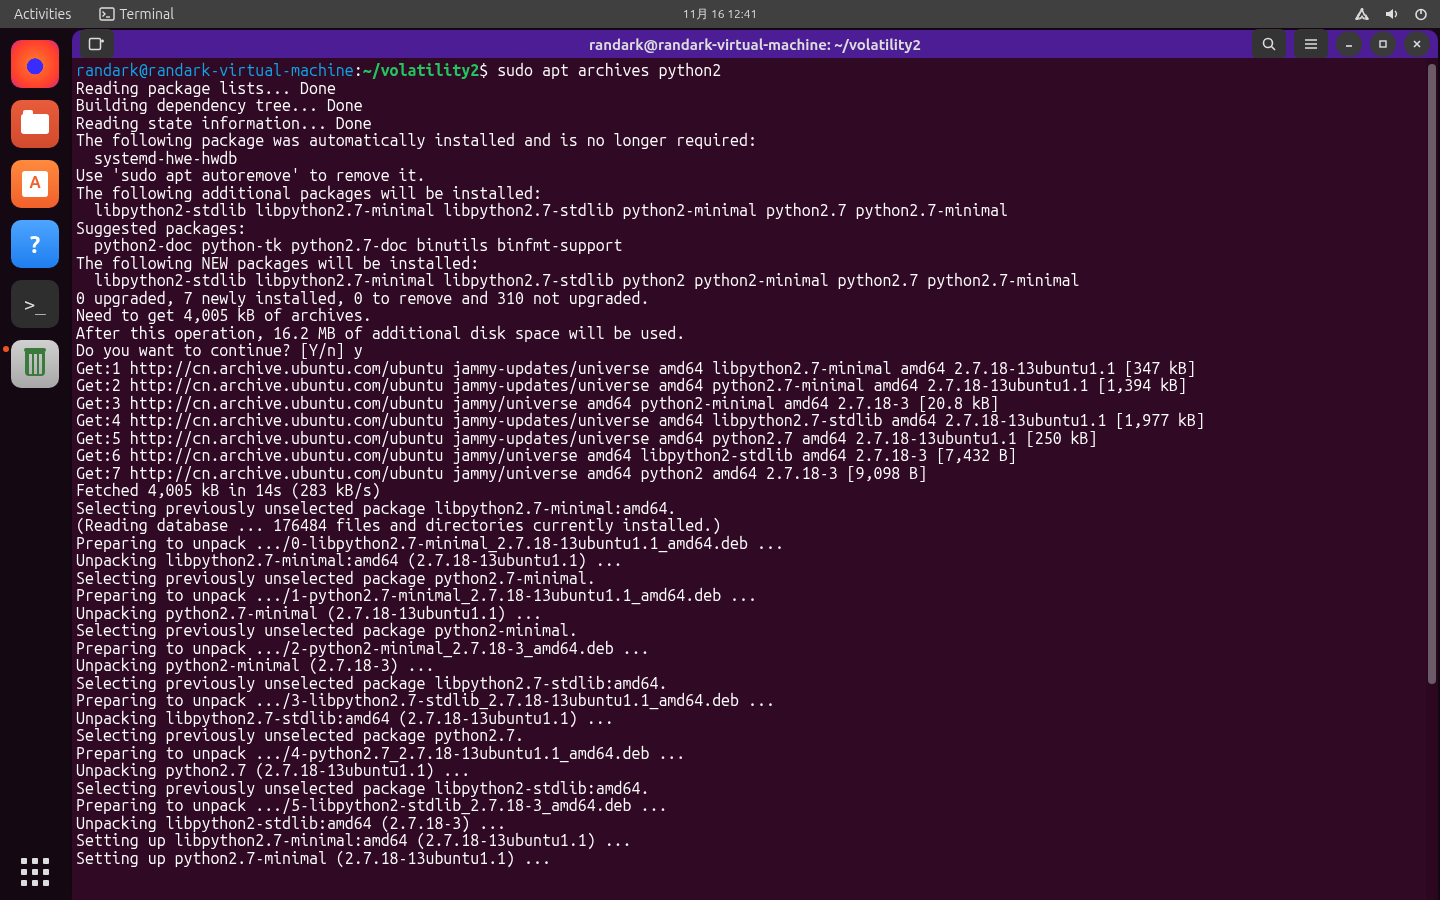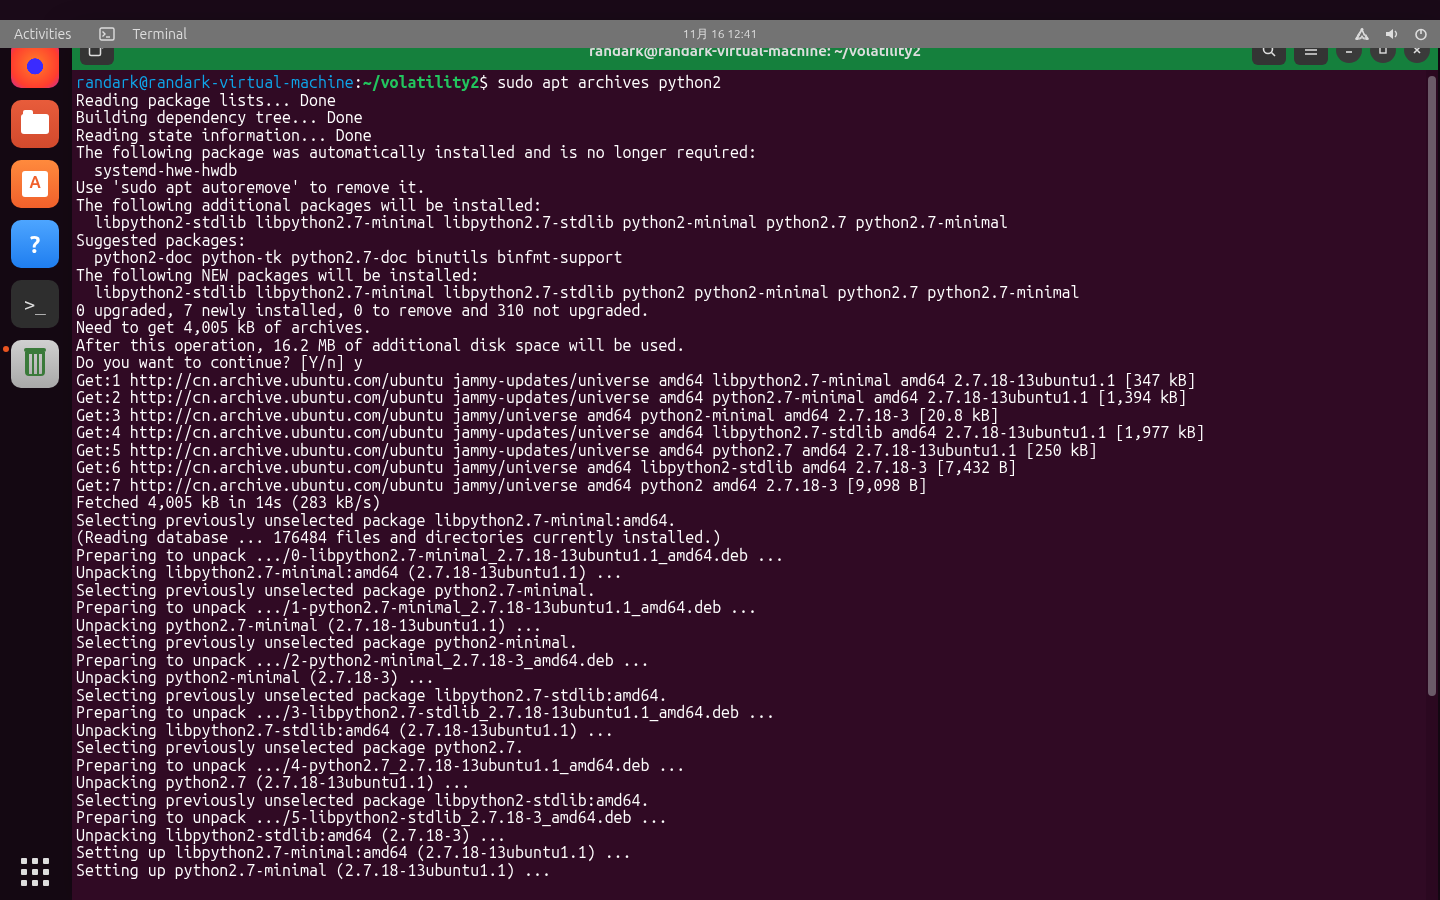--- a/index.html
+++ b/index.html
@@ -9,31 +9,30 @@
     overflow: hidden;
     background: #1a0a18;
     font-family: "Ubuntu", "Noto Sans", sans-serif;
     color: #ddd;
   }
   
   .topbar {
     position: absolute;
     top: 0; left: 0; right: 0;
     height: 28px;
-    background: #737373;
+    background: #404040;
     color: #ddd;
     display: flex;
     align-items: center;
     font-size: 14px;
     z-index: 100;
-    margin-top: 20px;
   }
   .topbar .left-group { display: flex; gap: 28px; align-items: center; margin-left: 14px; }
   .topbar .activities { font-weight: 400; }
-  .topbar .app-indicator { display: flex; align-items: center; gap: 17px; }
+  .topbar .app-indicator { display: flex; align-items: center; gap: 4px; }
   .topbar .clock {
     position: absolute; left: 50%; transform: translateX(-50%);
     font-size: 12px;
   }
   .topbar .right-group {
     position: absolute; right: 12px; top: 0; bottom: 0;
     display: flex; align-items: center; gap: 14px;
   }
   .topbar .mono-icon { display: inline-flex; }
   
@@ -94,22 +93,22 @@
     position: absolute;
     top: 30px; left: 72px; right: 2px; bottom: 0;
     background: #300a24;
     border-radius: 10px 10px 0 0;
     display: flex;
     flex-direction: column;
     box-shadow: 0 4px 30px rgba(0,0,0,.6);
     z-index: 40;
   }
   .terminal-header {
-    height: 40px;
-    background: #15803d;
+    height: 28px;
+    background: #4c1d95;
     border-radius: 10px 10px 0 0;
     display: flex;
     align-items: center;
     padding: 0 8px;
     position: relative;
   }
   .terminal-header .new-tab {
     width: 34px; height: 30px;
     background: #343434;
     border-radius: 6px;

